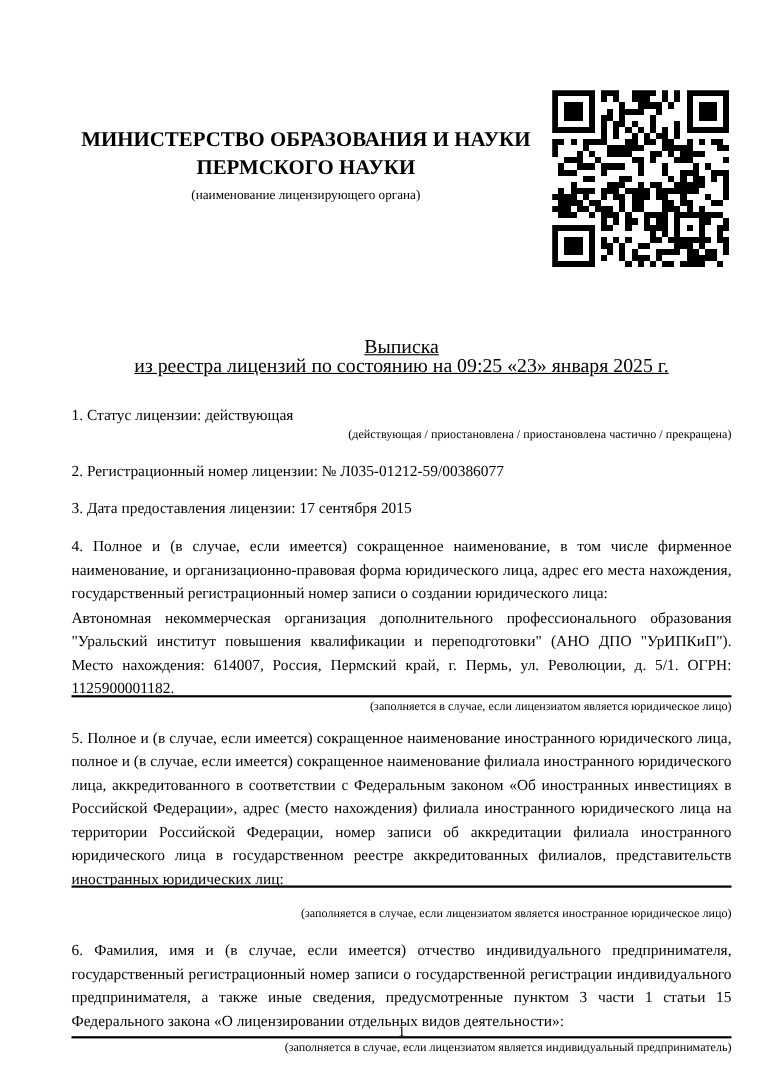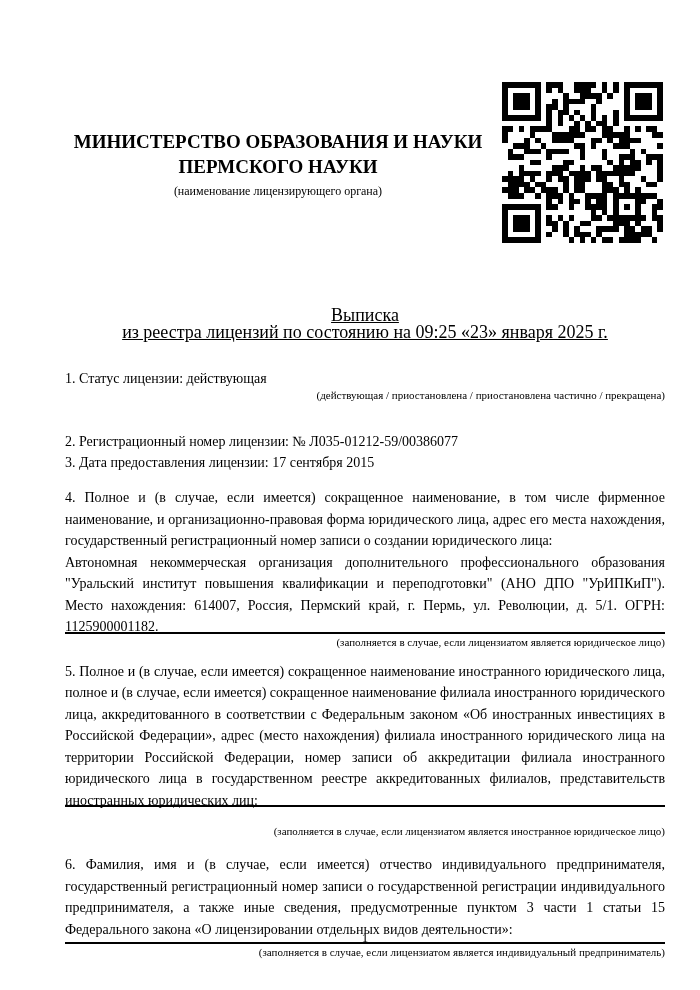--- a/index.html
+++ b/index.html
@@ -10,21 +10,21 @@
     background: #ffffff;
     color: #000000;
     font-family: "Liberation Serif", "DejaVu Serif", serif;
     overflow: hidden;
   }
 
   
   .ministry {
     position: absolute;
     left: 65px;
-    top: 129px;
+    top: 115px;
     width: 426px;
     text-align: center;
   }
   .ministry-title {
     font-weight: bold;
     font-size: 19px;
     line-height: 25px;
   }
   .ministry-caption {
     font-size: 12px;
@@ -55,21 +55,21 @@
 
   
   .item-line {
     position: absolute;
     left: 65px;
     width: 600px;
     font-size: 14px;
     line-height: 17px;
   }
   #item-status { top: 370px; }
-  #item-regnum { top: 421px; margin-top: 12px; }
+  #item-regnum { top: 421px; }
   #item-date   { top: 454px; }
 
   .small-caption {
     font-size: 11px;
     line-height: 13px;
     text-align: right;
   }
   #item-status .small-caption { margin-top: 2px; }
 
   

